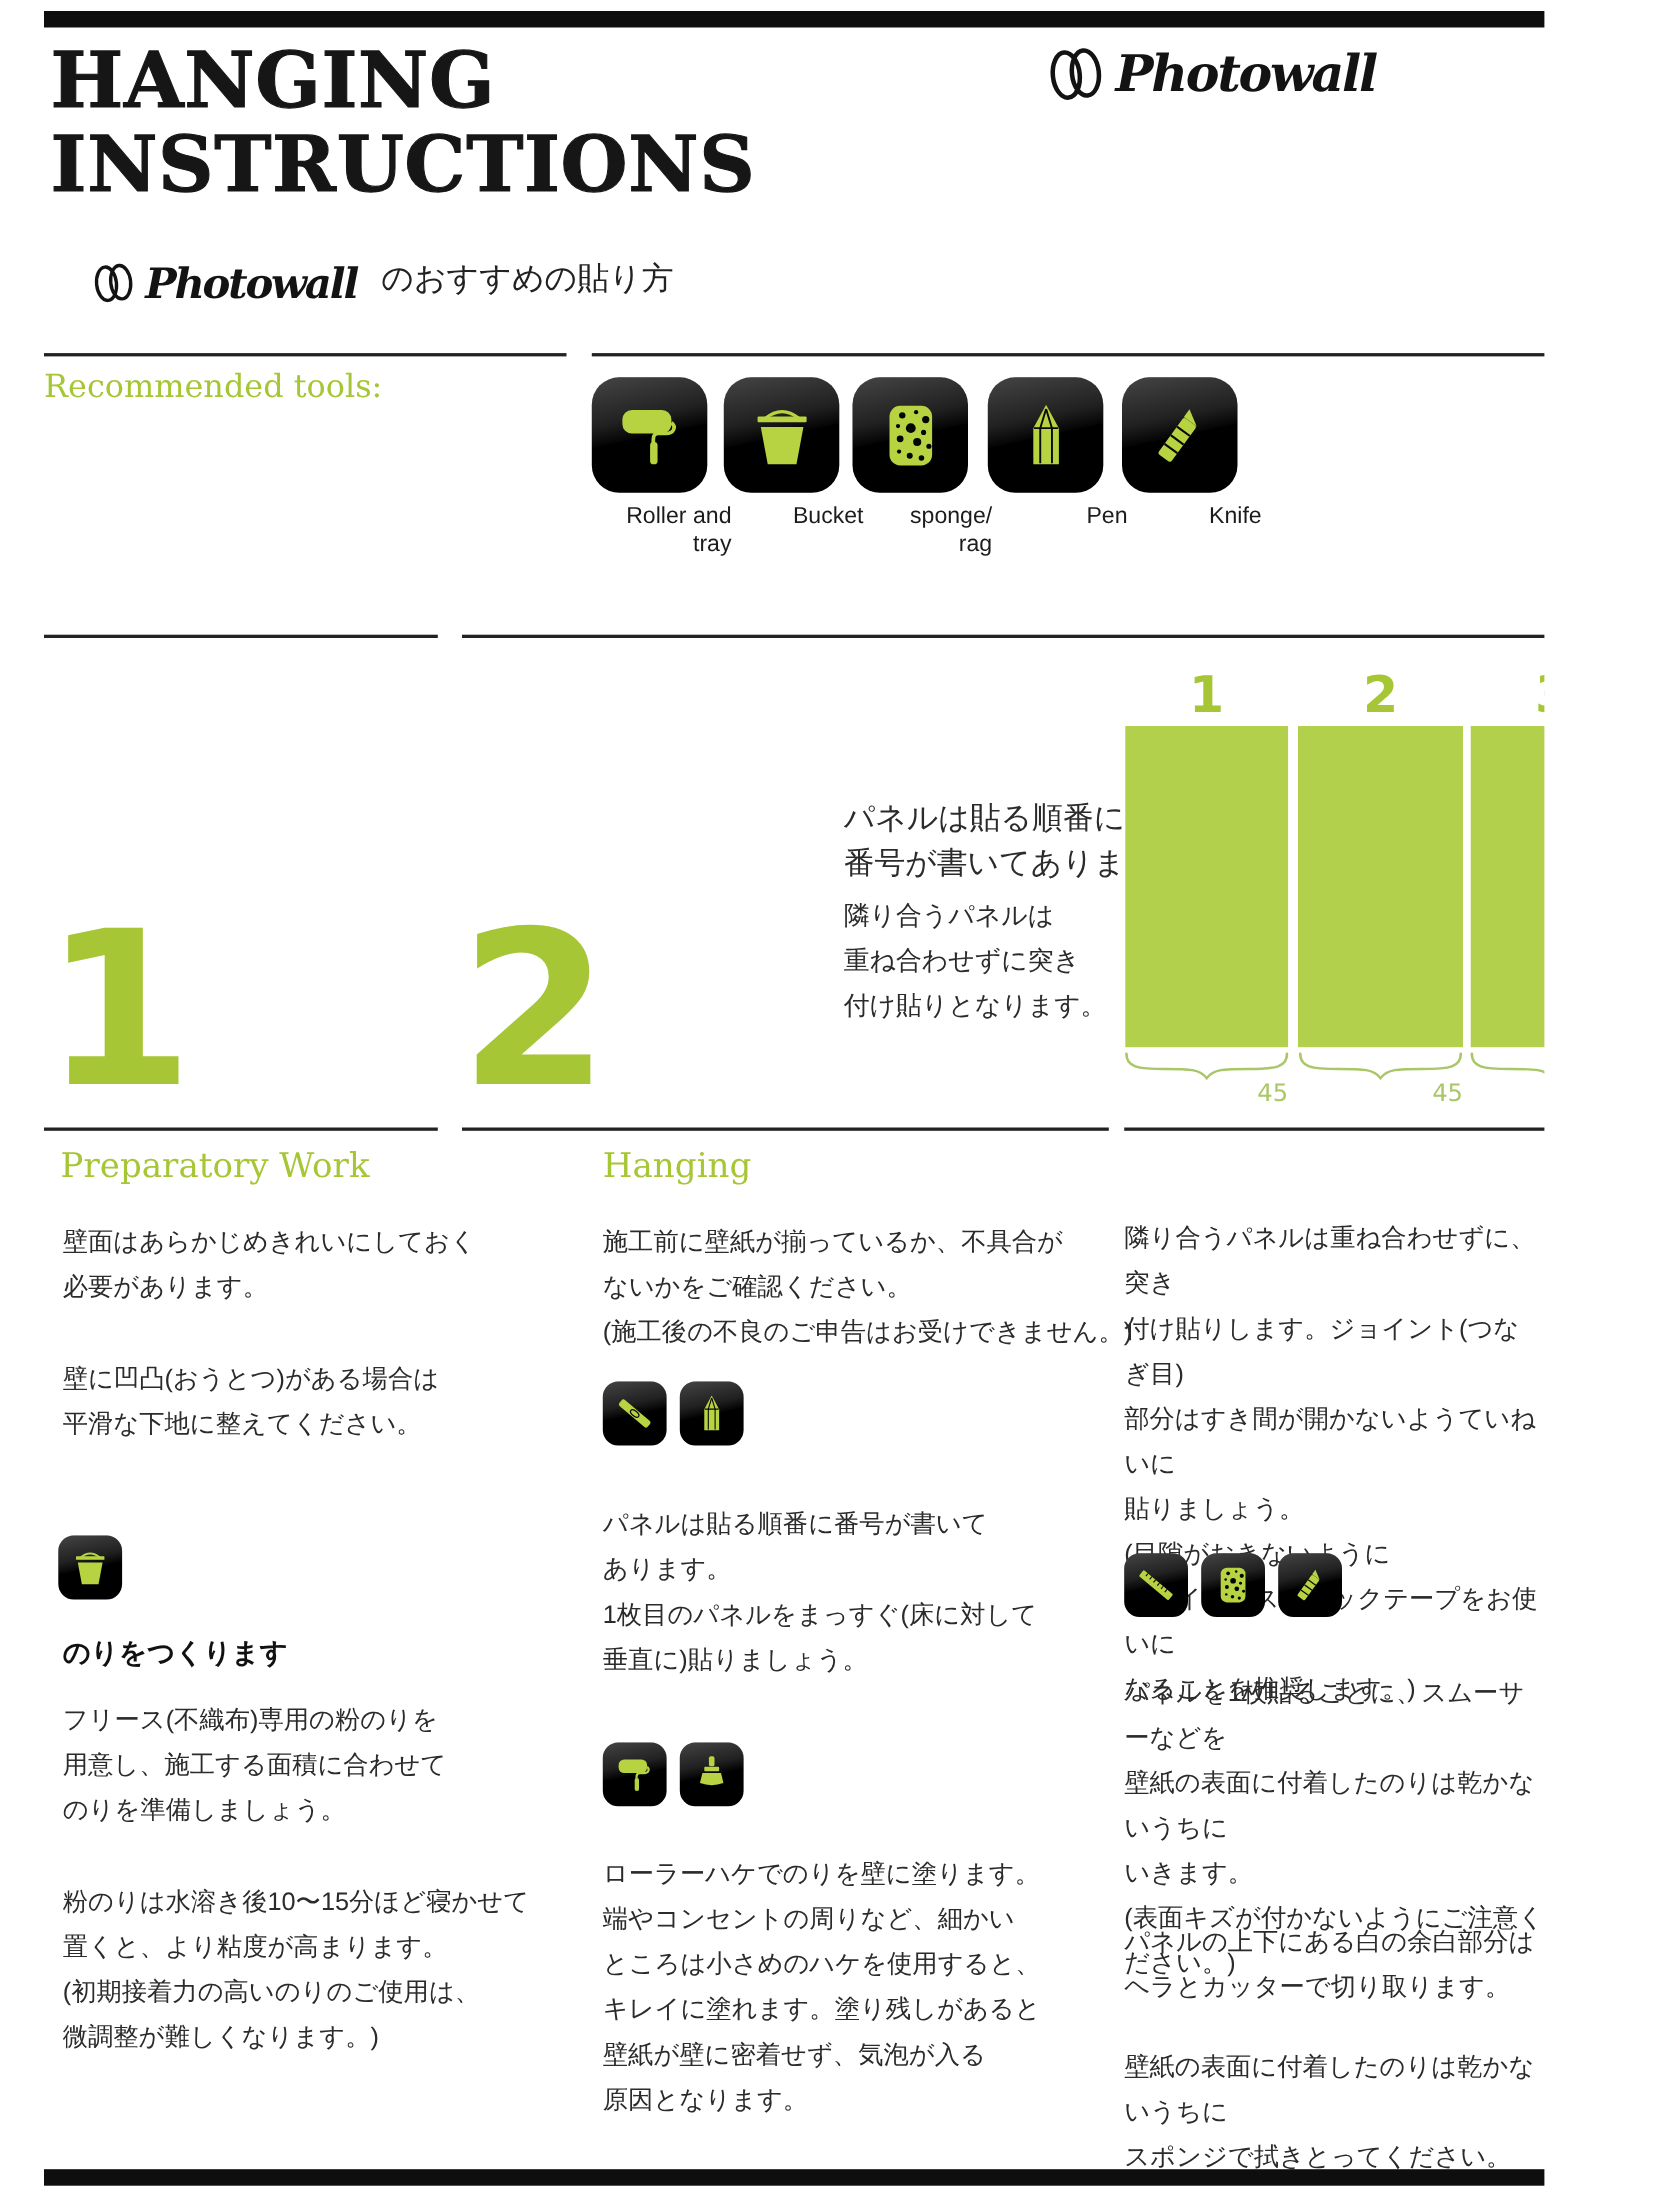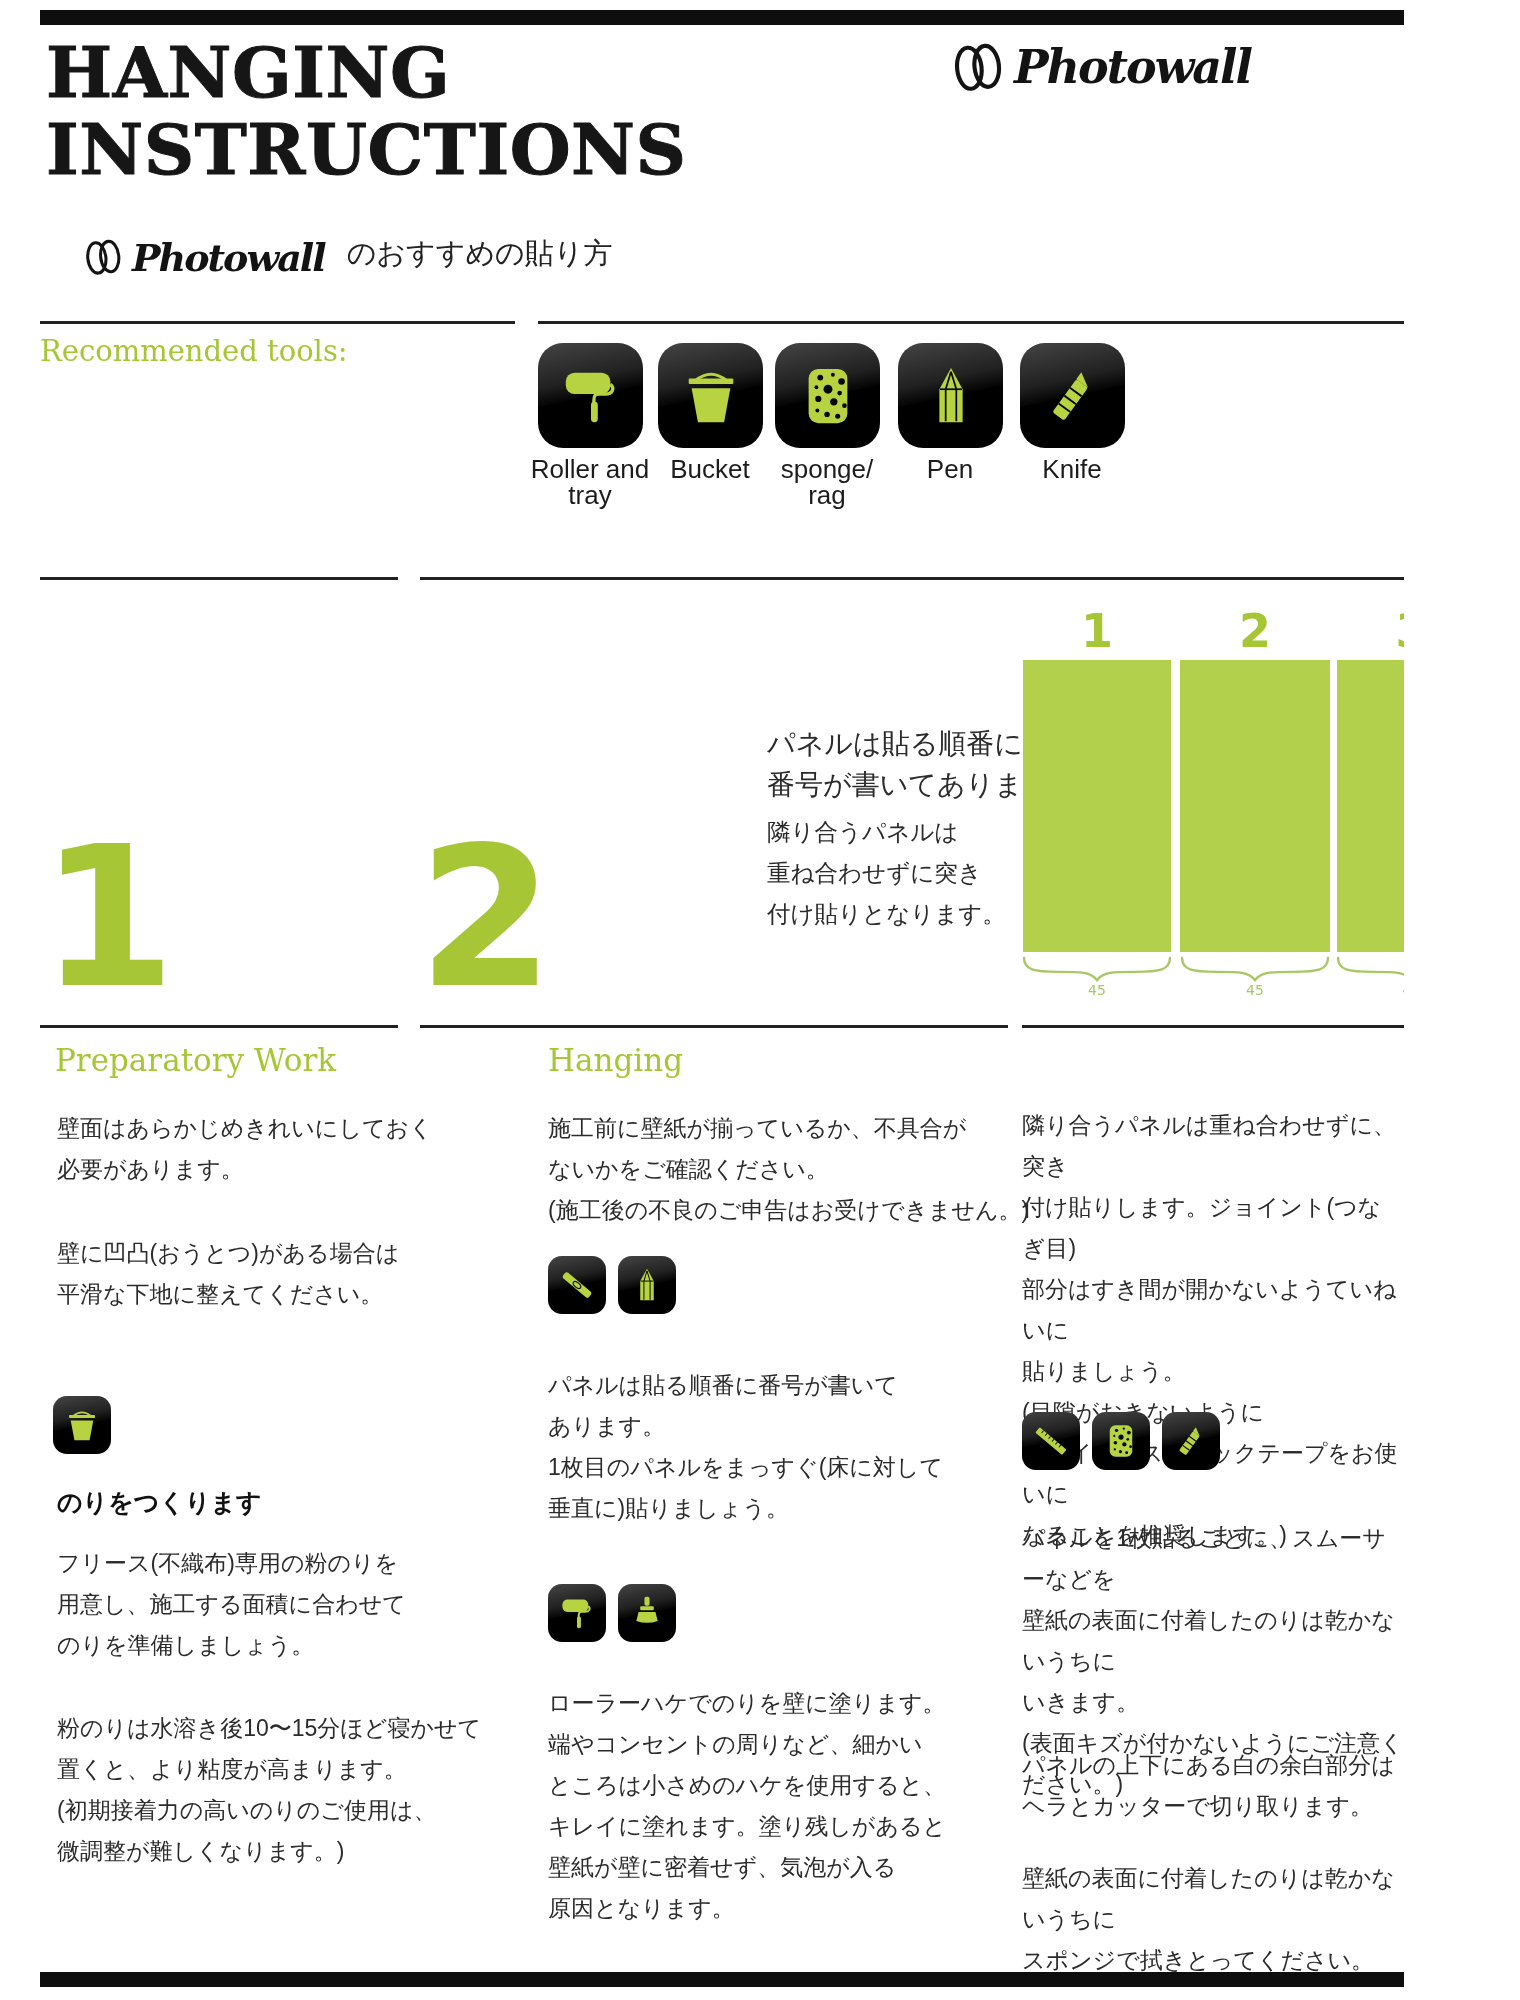--- a/index.html
+++ b/index.html
@@ -26,27 +26,27 @@
   .jp-bold{position:absolute;font-size:25px;font-weight:bold;color:#111}
   .bignum{position:absolute;font-family:"DejaVu Sans",sans-serif;font-weight:bold;
           font-size:195px;line-height:180px;color:var(--green)}
   .tile{position:absolute;background:#000;display:flex;align-items:center;justify-content:center}
   .tile::before{content:"";position:absolute;inset:0;border-radius:inherit;
     background:linear-gradient(168deg,rgba(255,255,255,.27) 0%,rgba(255,255,255,.13) 36%,rgba(255,255,255,.02) 50%,rgba(0,0,0,0) 51%);}
   .tile-lg{width:105px;height:105px;border-radius:25px}
   .tile-sm{width:58px;height:58px;border-radius:14px}
   .tile .ic{position:relative;z-index:1}
   .ic{fill:var(--icon-green);display:block}
-  .tool-label{position:absolute;width:150px;text-align:center;font-size:26px;line-height:26px;
+  .tool-label{position:absolute;width:150px;text-align:right;font-size:21px;line-height:26px;
               color:#1c1c1c;white-space:pre-line}
   .panel{position:absolute;background:var(--panel-green)}
   .panel-num{position:absolute;text-align:center;font-family:"DejaVu Sans",sans-serif;
              font-weight:bold;font-size:46px;color:var(--green)}
   .brace{position:absolute}
-  .wlabel{position:absolute;text-align:center;font-size:14px;color:var(--brace-green);
+  .wlabel{position:absolute;text-align:right;font-size:22px;color:var(--brace-green);
           font-family:"DejaVu Sans",sans-serif}
   svg.defs{position:absolute;width:0;height:0}
 </style>
 </head>
 <body>
 
 <svg class="defs" aria-hidden="true">
   <defs>
     <symbol id="sym-roller" viewBox="0 0 64 64">
       <rect x="6" y="8" width="46" height="22" rx="9"></rect>

